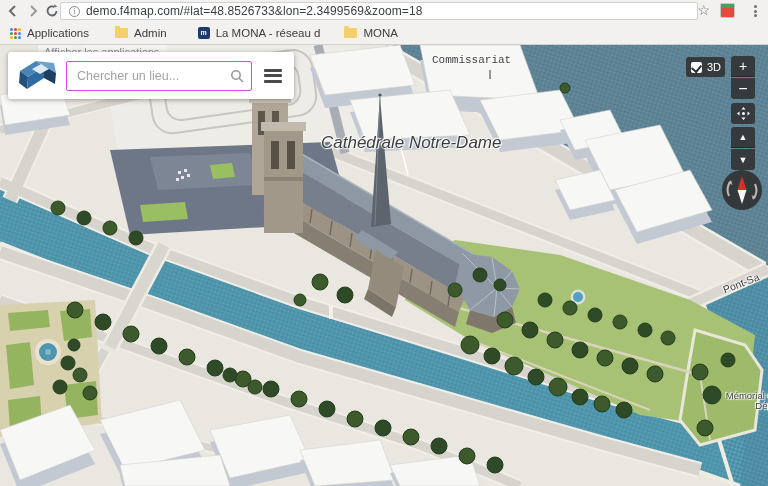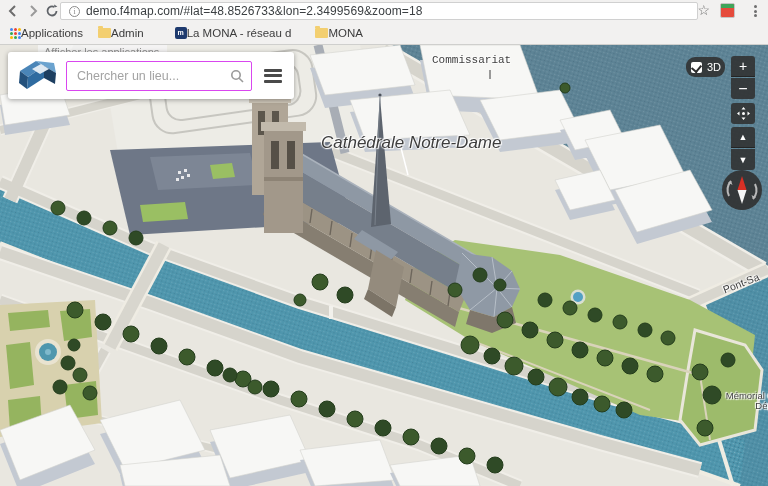--- a/index.html
+++ b/index.html
@@ -11,21 +11,21 @@
   .navbtn { position:absolute; top:3px; width:16px; height:16px; display:flex; align-items:center; justify-content:center; cursor:pointer; }
   #urlbar { position:absolute; left:60px; top:2px; width:638px; height:18px; background:#fff; border:1px solid #d0d0d0; border-radius:2px; display:flex; align-items:center; }
   #info-ic { width:11px; height:11px; border:1px solid #8a8a8a; border-radius:50%; margin:0 6px 0 8px; font-size:8px; color:#8a8a8a; text-align:center; line-height:10px; font-family:"Liberation Serif",serif; flex:0 0 auto; }
   #url-text { font-size:12px; color:#3c4043; white-space:nowrap; letter-spacing:.1px;text-align:center; }
   #star { position:absolute; right:58px; top:2px; font-size:14px; color:#6e6e6e; }
   #ext-ic { position:absolute; right:33px; top:3px; width:15px; height:15px; border:1px solid #c5c5c5; border-radius:2px; background:#e54b3c; overflow:hidden; }
   #ext-ic::before { content:""; display:block; height:4px; background:#3fa55a; }
   #menu-ic { position:absolute; right:10px; top:3px; width:4px; height:16px; display:flex; flex-direction:column; justify-content:space-between; padding:2px 0; }
   #menu-ic i { width:3px; height:3px; border-radius:50%; background:#6e6e6e; }
   #bookmarks { position:relative; height:22px; display:flex; align-items:center; font-size:11.5px; color:#3c3c3c; }
-  .bm { display:flex; align-items:center; margin-left:14px; cursor:pointer; white-space:nowrap;justify-content:space-between; }
+  .bm { display:flex; align-items:center; gap:6px; margin-left:14px; cursor:pointer; white-space:nowrap;justify-content:space-between; }
   .folder { width:13px; height:10px; background:#f3cf70; border-radius:1px; position:relative; }
   .folder::before { content:""; position:absolute; left:0; top:-2px; width:5px; height:2px; background:#f3cf70; border-radius:1px 1px 0 0; }
   #apps-ic { width:11px; height:11px; display:grid; grid-template-columns:repeat(3,1fr); gap:1px; }
   #apps-ic i { border-radius:50%; }
   #mona-fav { width:12px; height:12px; background:#1e3a6e; border-radius:2px; color:#fff; font-size:7px; font-weight:bold; text-align:center; line-height:12px; }
 
   
   #map { position:absolute; left:0; top:45px; width:768px; height:441px; background:#e9e7df; cursor:grab; }
   #map svg { display:block; }
 
@@ -40,21 +40,21 @@
   #logo { width:48px; height:38px; flex:0 0 auto; margin-left:6px; }
   #search-box { position:relative; width:186px; height:30px; border:1px solid #d946ef; border-radius:2px; margin-left:4px; }
   #search-input { width:100%; height:100%; border:none; outline:none; padding:0 28px 0 10px; font-size:12.5px; color:#333;
                   font-family:"Liberation Sans",sans-serif; background:transparent; }
   #search-input::placeholder { color:#a3a3a3; }
   #mag { position:absolute; right:7px; top:7px; width:14px; height:14px; }
   #hamburger { margin-left:12px; width:18px; height:14px; display:flex; flex-direction:column; justify-content:space-between; cursor:pointer; }
   #hamburger i { height:3px; background:#4a4a4a; border-radius:1px; }
 
   
-  #toggle3d { position:absolute; left:686px; top:57px; width:39px; height:20px; background:rgba(48,48,48,.88); border-radius:9px;
+  #toggle3d { position:absolute; left:686px; top:57px; width:39px; height:20px; background:rgba(48,48,48,.88); border-radius:3px;
               display:flex; align-items:center; z-index:60; cursor:pointer; }
   #cb3d { width:11px; height:11px; background:#fff; border-radius:2px; margin-left:5px; position:relative; }
   #cb3d::after { content:""; position:absolute; left:2px; top:1px; width:5px; height:7px; border:solid #2b2b2b; border-width:0 2px 2px 0; transform:rotate(40deg); }
   #toggle3d span { color:#fff; font-size:11px; margin-left:5px; }
   .ctlbtn { position:absolute; left:731px; width:24px; height:21px; background:rgba(48,48,48,.88); color:#fff; z-index:60;
             display:flex; align-items:center; justify-content:center; font-size:14px; cursor:pointer; }
   #zoom-in  { top:56px;  border-radius:3px 3px 0 0; border-bottom:1px solid #242424; }
   #zoom-out { top:78px;  border-radius:0 0 3px 3px; font-size:16px; }
   #pan-btn  { top:103px; border-radius:3px; }
   #tilt-up  { top:127px; border-radius:3px 3px 0 0; border-bottom:1px solid #242424; font-size:9px; }
@@ -102,21 +102,21 @@
           <i style="background:#FBBC05"></i>
         <i style="background:#34A853"></i>
           <i style="background:#EA4335"></i>
           <i style="background:#4285F4"></i>
         <i style="background:#FBBC05"></i>
           <i style="background:#34A853"></i>
           <i style="background:#4285F4"></i>
       </span>
       <span>Applications</span>
     </span>
-    <span class="bm" style="margin-left:15px">
+    <span class="bm" style="margin-left:26px">
       <span class="folder"></span>
       <span>Admin</span>
     </span>
     <span class="bm" style="margin-left:31px">
       <span id="mona-fav">m</span>
       <span>La MONA - réseau d</span>
     </span>
     <span class="bm" style="margin-left:24px">
       <span class="folder"></span>
       <span>MONA</span>

